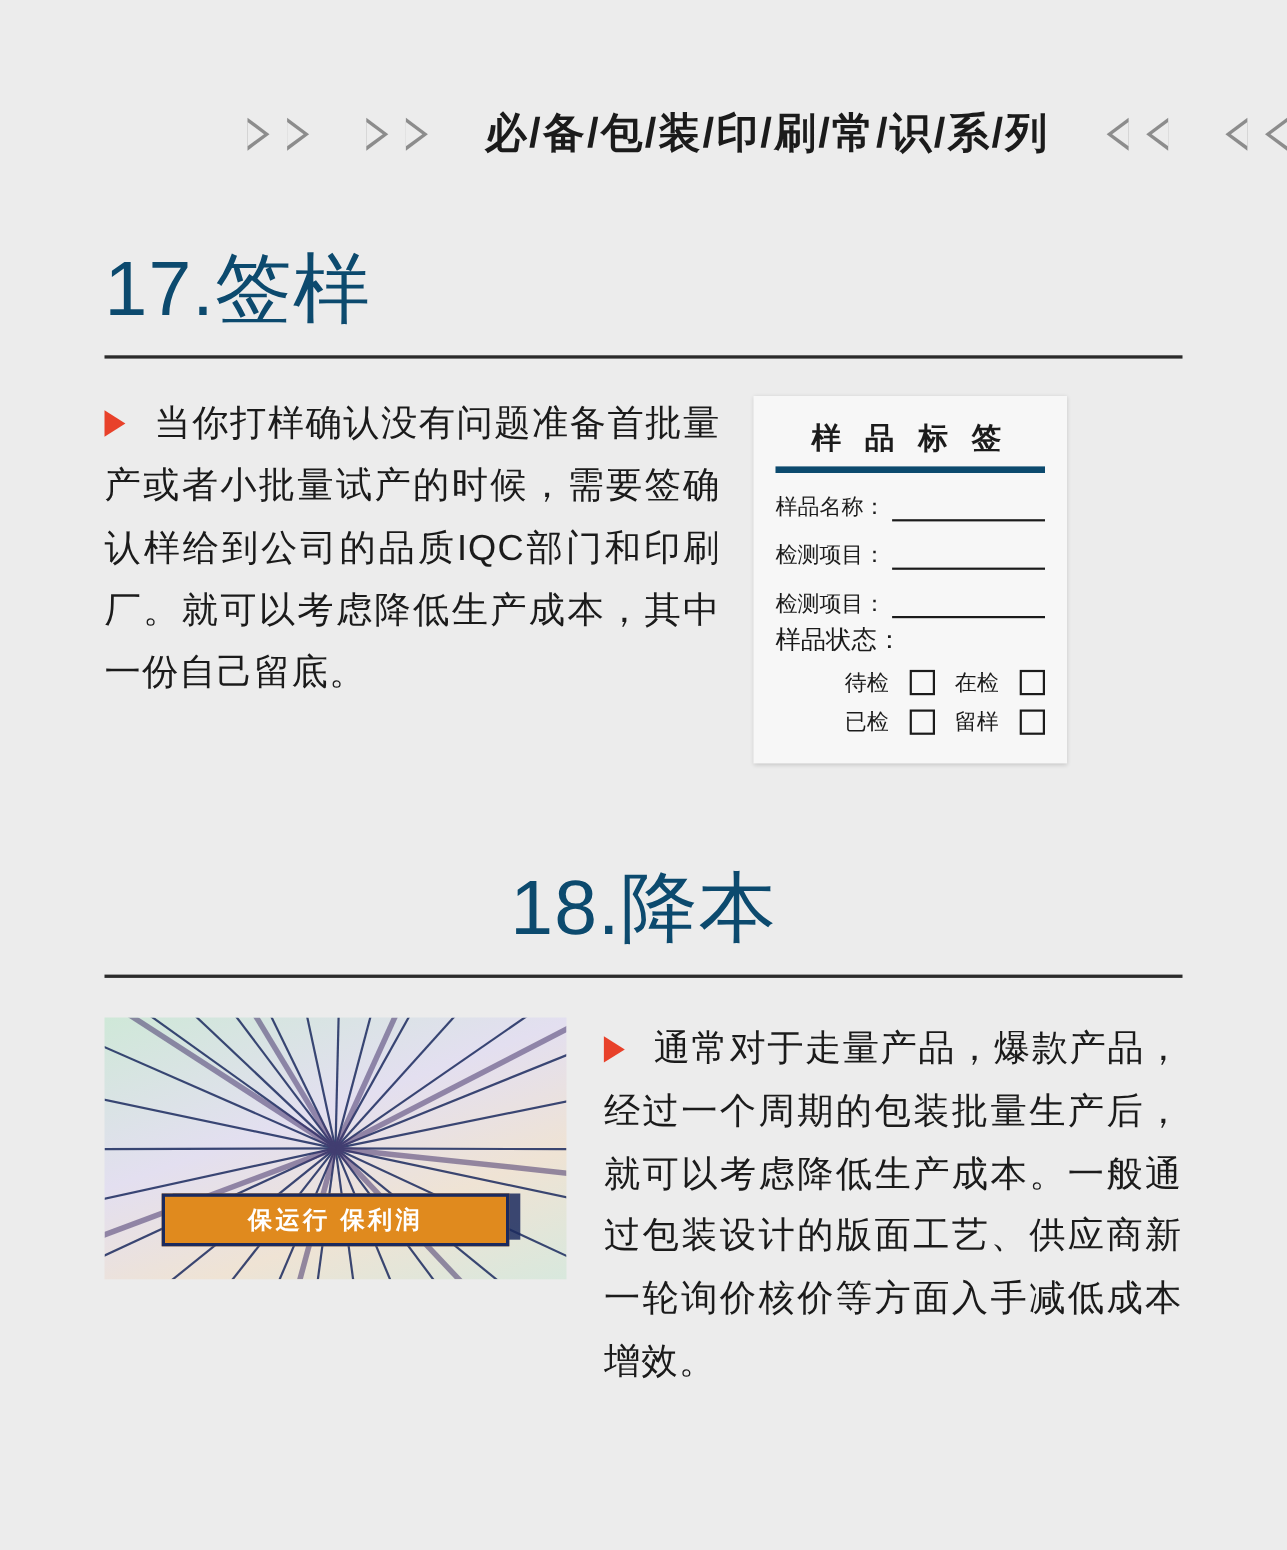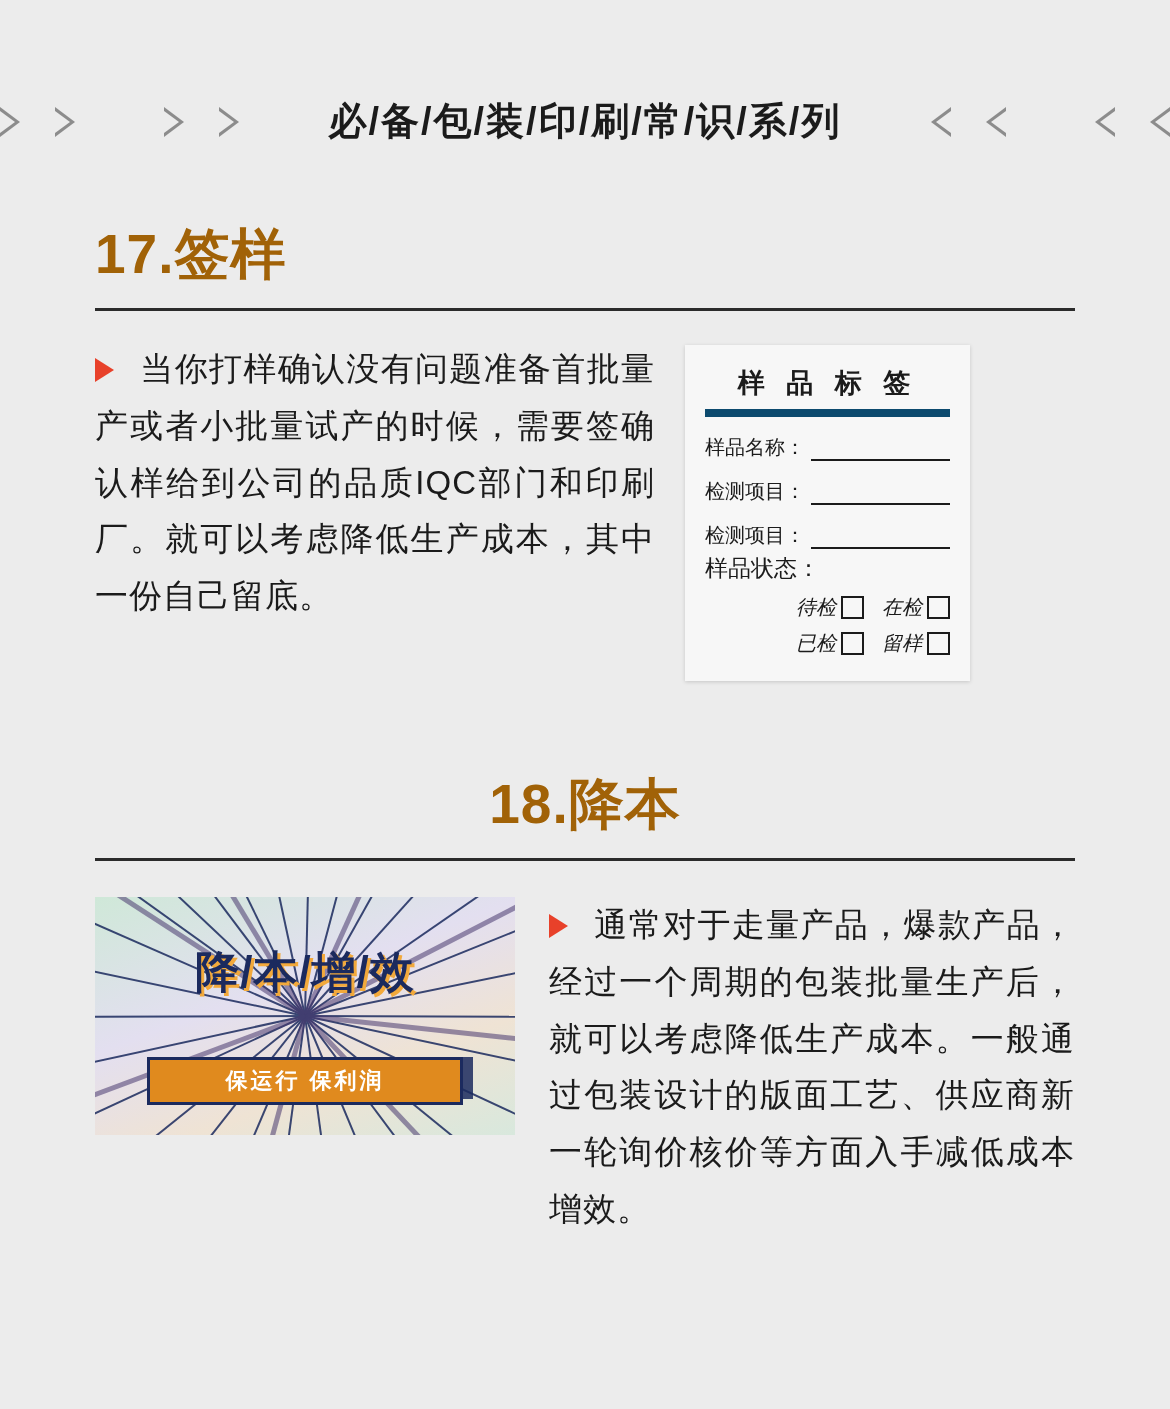--- a/index.html
+++ b/index.html
@@ -13,21 +13,21 @@
     font-family: "Liberation Sans", sans-serif;
     color: #1b1b1b;
     overflow: hidden;
     position: relative;
   }
 
   
   .header {
     display: flex;
     align-items: center;
-    justify-content: space-between;
+    justify-content: flex-end;
     gap: 14px;
     padding-top: 96px;
   }
   .tri-right-outline {
     width: 22px;
     height: 30px;
     position: relative;
   }
   .tri-right-outline::before {
     content: "";
@@ -79,23 +79,23 @@
     font-family: "Liberation Sans", sans-serif;
   }
   .gap-lg { width: 22px; }
 
   
   .section {
     padding: 0 95px;
     box-sizing: border-box;
   }
   .sec-title {
-    font-size: 55px;
-    font-weight: bold;
-    color: #a16207;
+    font-size: 70px;
+    font-weight: normal;
+    color: #0c4a6e;
     line-height: 1;
     letter-spacing: 1px;
   }
   .sec-title.right { text-align: center; }
 
   .rule {
     height: 3px;
     background: #2b2b2b;
     margin-top: 26px;
   }
@@ -134,21 +134,21 @@
     padding: 20px 20px 24px 20px;
     box-sizing: border-box;
     margin-top: 4px;
   }
   .label-card-title {
     text-align: center;
     font-size: 27px;
     font-weight: bold;
     letter-spacing: 7px;
     padding-bottom: 8px;
-    border-bottom: 8px solid #0c4a6e;
+    border-bottom: 6px solid #0c4a6e;
   }
   .lrow {
     display: flex;
     align-items: flex-end;
     font-size: 20px;
     margin-top: 17px;
     white-space: nowrap;
   }
   .lrow .lbl { flex: none; }
   .lrow .line {
@@ -165,22 +165,21 @@
   .chk-row {
     display: flex;
     justify-content: flex-end;
     gap: 18px;
     margin-top: 9px;
     font-size: 20px;
   }
   .chk {
     display: inline-flex;
     align-items: center;
-    gap: 5px;
-    font-style: italic;
+    gap: 19px;
   }
   .box {
     width: 19px;
     height: 19px;
     border: 2px solid #1b1b1b;
     display: inline-block;
   }
 
   
   .s18-title-wrap { margin-top: 96px; }
@@ -362,21 +361,20 @@
           <line x1="210" y1="119" x2="-20" y2="-30"></line>
             <line x1="210" y1="119" x2="90" y2="-80"></line>
           <line x1="210" y1="119" x2="300" y2="-80"></line>
             <line x1="210" y1="119" x2="460" y2="-10"></line>
           <line x1="210" y1="119" x2="500" y2="150"></line>
             <line x1="210" y1="119" x2="390" y2="310"></line>
           <line x1="210" y1="119" x2="150" y2="340"></line>
             <line x1="210" y1="119" x2="-60" y2="220"></line>
         </g>
       </svg>
-      <div class="poster-title">降/本/增/效</div>
       <div class="poster-bar-shadow"></div>
       <div class="poster-bar">
         <span>保运行  保利润</span>
       </div>
     </div>
 
     <div class="s18-text">
       <p class="para" style="margin:0;">
         <span class="bullet"></span><span>通常对于走量产品，爆款产品，经过一个周期的包装批量生产后，就可以考虑降低生产成本。一般通过包装设计的版面工艺、供应商新一轮询价核价等方面入手减低成本增效。</span>
       </p>

